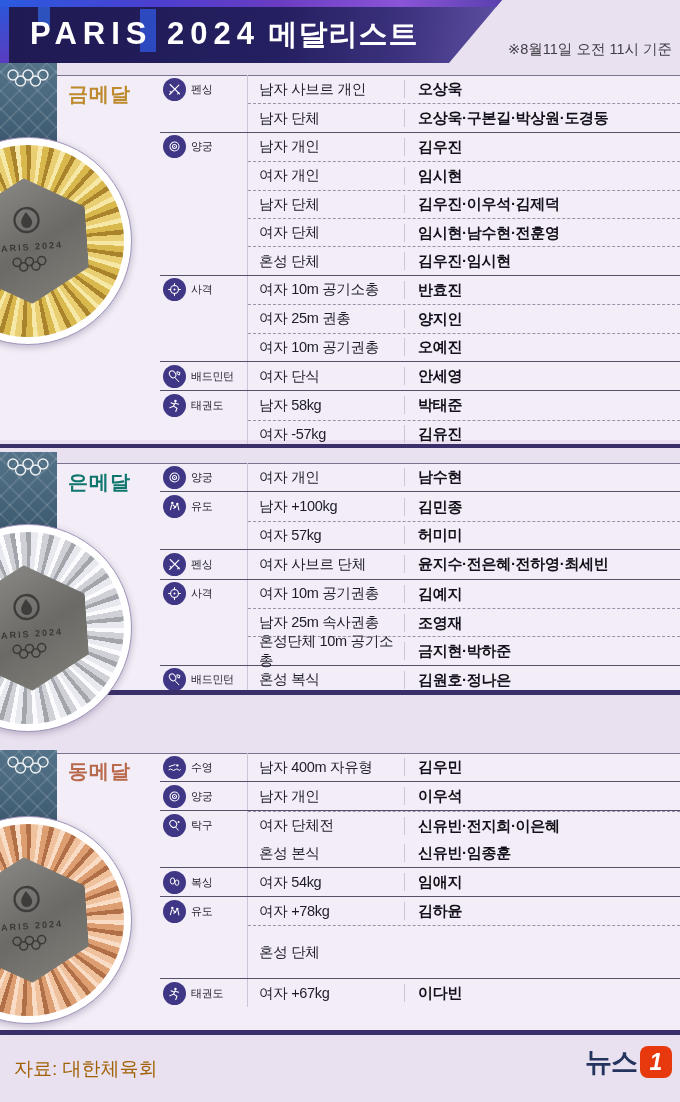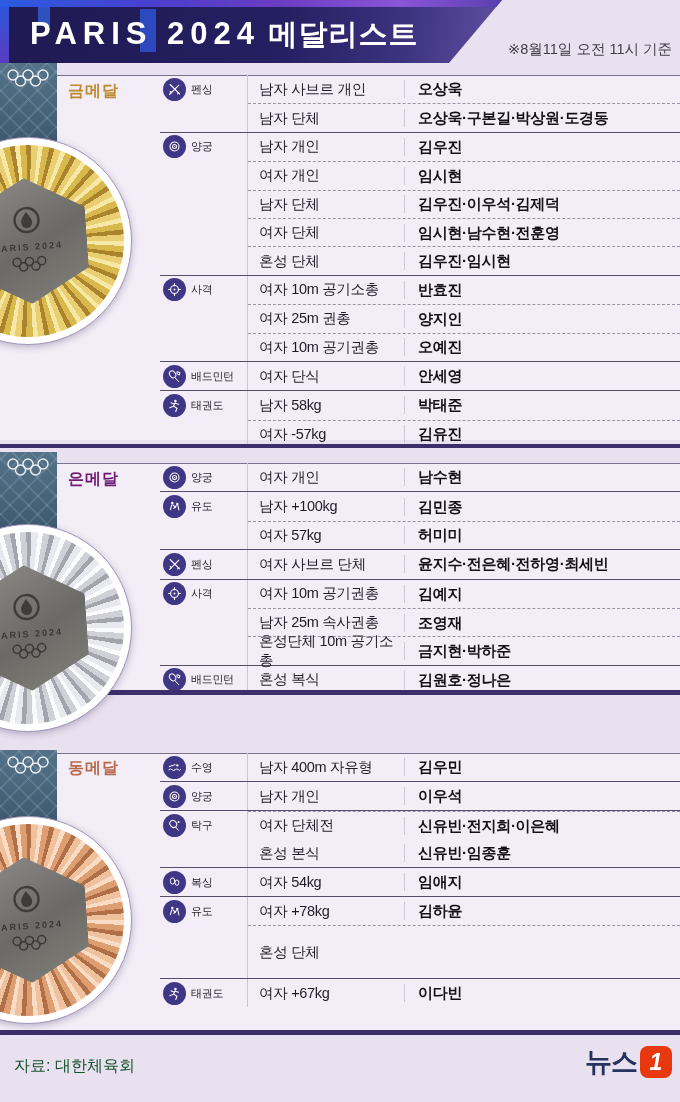--- a/index.html
+++ b/index.html
@@ -17,21 +17,21 @@
   .glitch-c{position:absolute;left:38px;top:0;width:12px;height:26px;background:#3366e0;opacity:.75;}
   .title{position:absolute;left:30px;top:15px;white-space:nowrap;color:#fff;}
   .title .latin{font-size:31px;font-weight:bold;letter-spacing:6px;}
   .title .kor{font-size:29px;font-weight:bold;letter-spacing:1px;margin-left:4px;}
   .note{position:absolute;right:8px;top:40px;font-size:14.5px;color:#3f3d44;z-index:6;}
 
   
   .sec-bg{position:absolute;left:0;width:680px;background:#f2edf6;z-index:0;}
   .hline{position:absolute;background:#7a7390;height:1.2px;z-index:1;}
   .thick{position:absolute;left:0;width:680px;height:4.5px;background:#3a2f68;z-index:2;}
-  .sec-label{position:absolute;left:68px;font-size:16px;font-weight:bold;letter-spacing:1px;z-index:3;}
+  .sec-label{position:absolute;left:68px;font-size:20px;font-weight:bold;letter-spacing:1px;z-index:3;}
 
   
   .ribbon{position:absolute;left:0;width:57px;z-index:2;
     background-image:
       repeating-linear-gradient(45deg,rgba(255,255,255,.10) 0 2px,transparent 2px 13px),
       repeating-linear-gradient(-45deg,rgba(255,255,255,.10) 0 2px,transparent 2px 13px),
       linear-gradient(180deg,rgba(255,255,255,.12),rgba(0,0,0,.18));}
   .ribbon svg{position:absolute;left:4px;top:4px;opacity:.9;}
   .medal{position:absolute;left:-76px;width:206px;height:206px;border-radius:50%;
     background:#fff;border:1px solid #a195bb;box-shadow:0 2px 7px rgba(60,40,90,.3);z-index:3;}
@@ -52,21 +52,21 @@
   .sport-name{font-size:11px;color:#262230;letter-spacing:-.3px;}
   .rows{flex:1;border-left:1px solid #cdc6d8;display:flex;flex-direction:column;}
   .row{display:flex;height:var(--rh);align-items:center;box-sizing:border-box;}
   .row.dashed{border-top:1px dashed #9a93a8;}
   .row.tall{height:53px;}
   .cell-event{width:156px;flex:none;padding-left:11px;box-sizing:border-box;font-size:14.5px;color:#1f1b28;letter-spacing:-.3px;}
   .cell-names{flex:1;border-left:1px solid #cdc6d8;padding-left:13px;padding-right:4px;box-sizing:border-box;
     font-size:15px;font-weight:bold;color:#141019;letter-spacing:-.3px;line-height:18px;}
 
   
-  .source{position:absolute;left:14px;top:1056px;font-size:16px;color:#14532d;z-index:2;}
+  .source{position:absolute;left:14px;top:1056px;font-size:19px;color:#a16207;z-index:2;}
   .logo{position:absolute;right:8px;top:1044px;display:flex;align-items:center;z-index:2;}
   .logo .logo-kor{font-size:27px;font-weight:800;color:#25335f;letter-spacing:-1px;margin-right:3px;}
   .logo .badge{width:32px;height:32px;border-radius:8px;display:flex;align-items:center;justify-content:center;
     color:#fff;font-size:23px;font-weight:bold;font-style:italic;}
 </style>
 </head>
 <body>
 
 <div id="page">
 
@@ -261,21 +261,21 @@
         <div class="brand">PARIS 2024</div>
         <span><svg width="40" height="18" viewBox="0 0 48 22" fill="none" stroke="#3a3937" stroke-width="1.8">
               <circle cx="9" cy="8" r="5"></circle>
               <circle cx="24" cy="8" r="5"></circle>
               <circle cx="39" cy="8" r="5"></circle>
               <circle cx="16.5" cy="14" r="5"></circle>
               <circle cx="31.5" cy="14" r="5"></circle>
             </svg></span>
       </div>
     </div>
-    <div class="sec-label" style="top: 469px; color: #701a75;">은메달</div>
+    <div class="sec-label" style="top: 469px; color: #0f766e;">은메달</div>
     <div class="mtable" style="top:463px;--rh:28.4px;">
         <div class="group">
           <div class="sport-cell">
             <span class="icon-badge" style="background: rgb(63, 55, 134);">
               <svg width="15" height="15" viewBox="0 0 24 24" fill="none" stroke="#fff" stroke-width="1.7">
                 <circle cx="12" cy="12" r="7.2"></circle>
                 <circle cx="12" cy="12" r="3.2"></circle>
                 <circle cx="12" cy="12" r="0.9" fill="#fff" stroke="none"></circle>
               </svg>
             </span>

